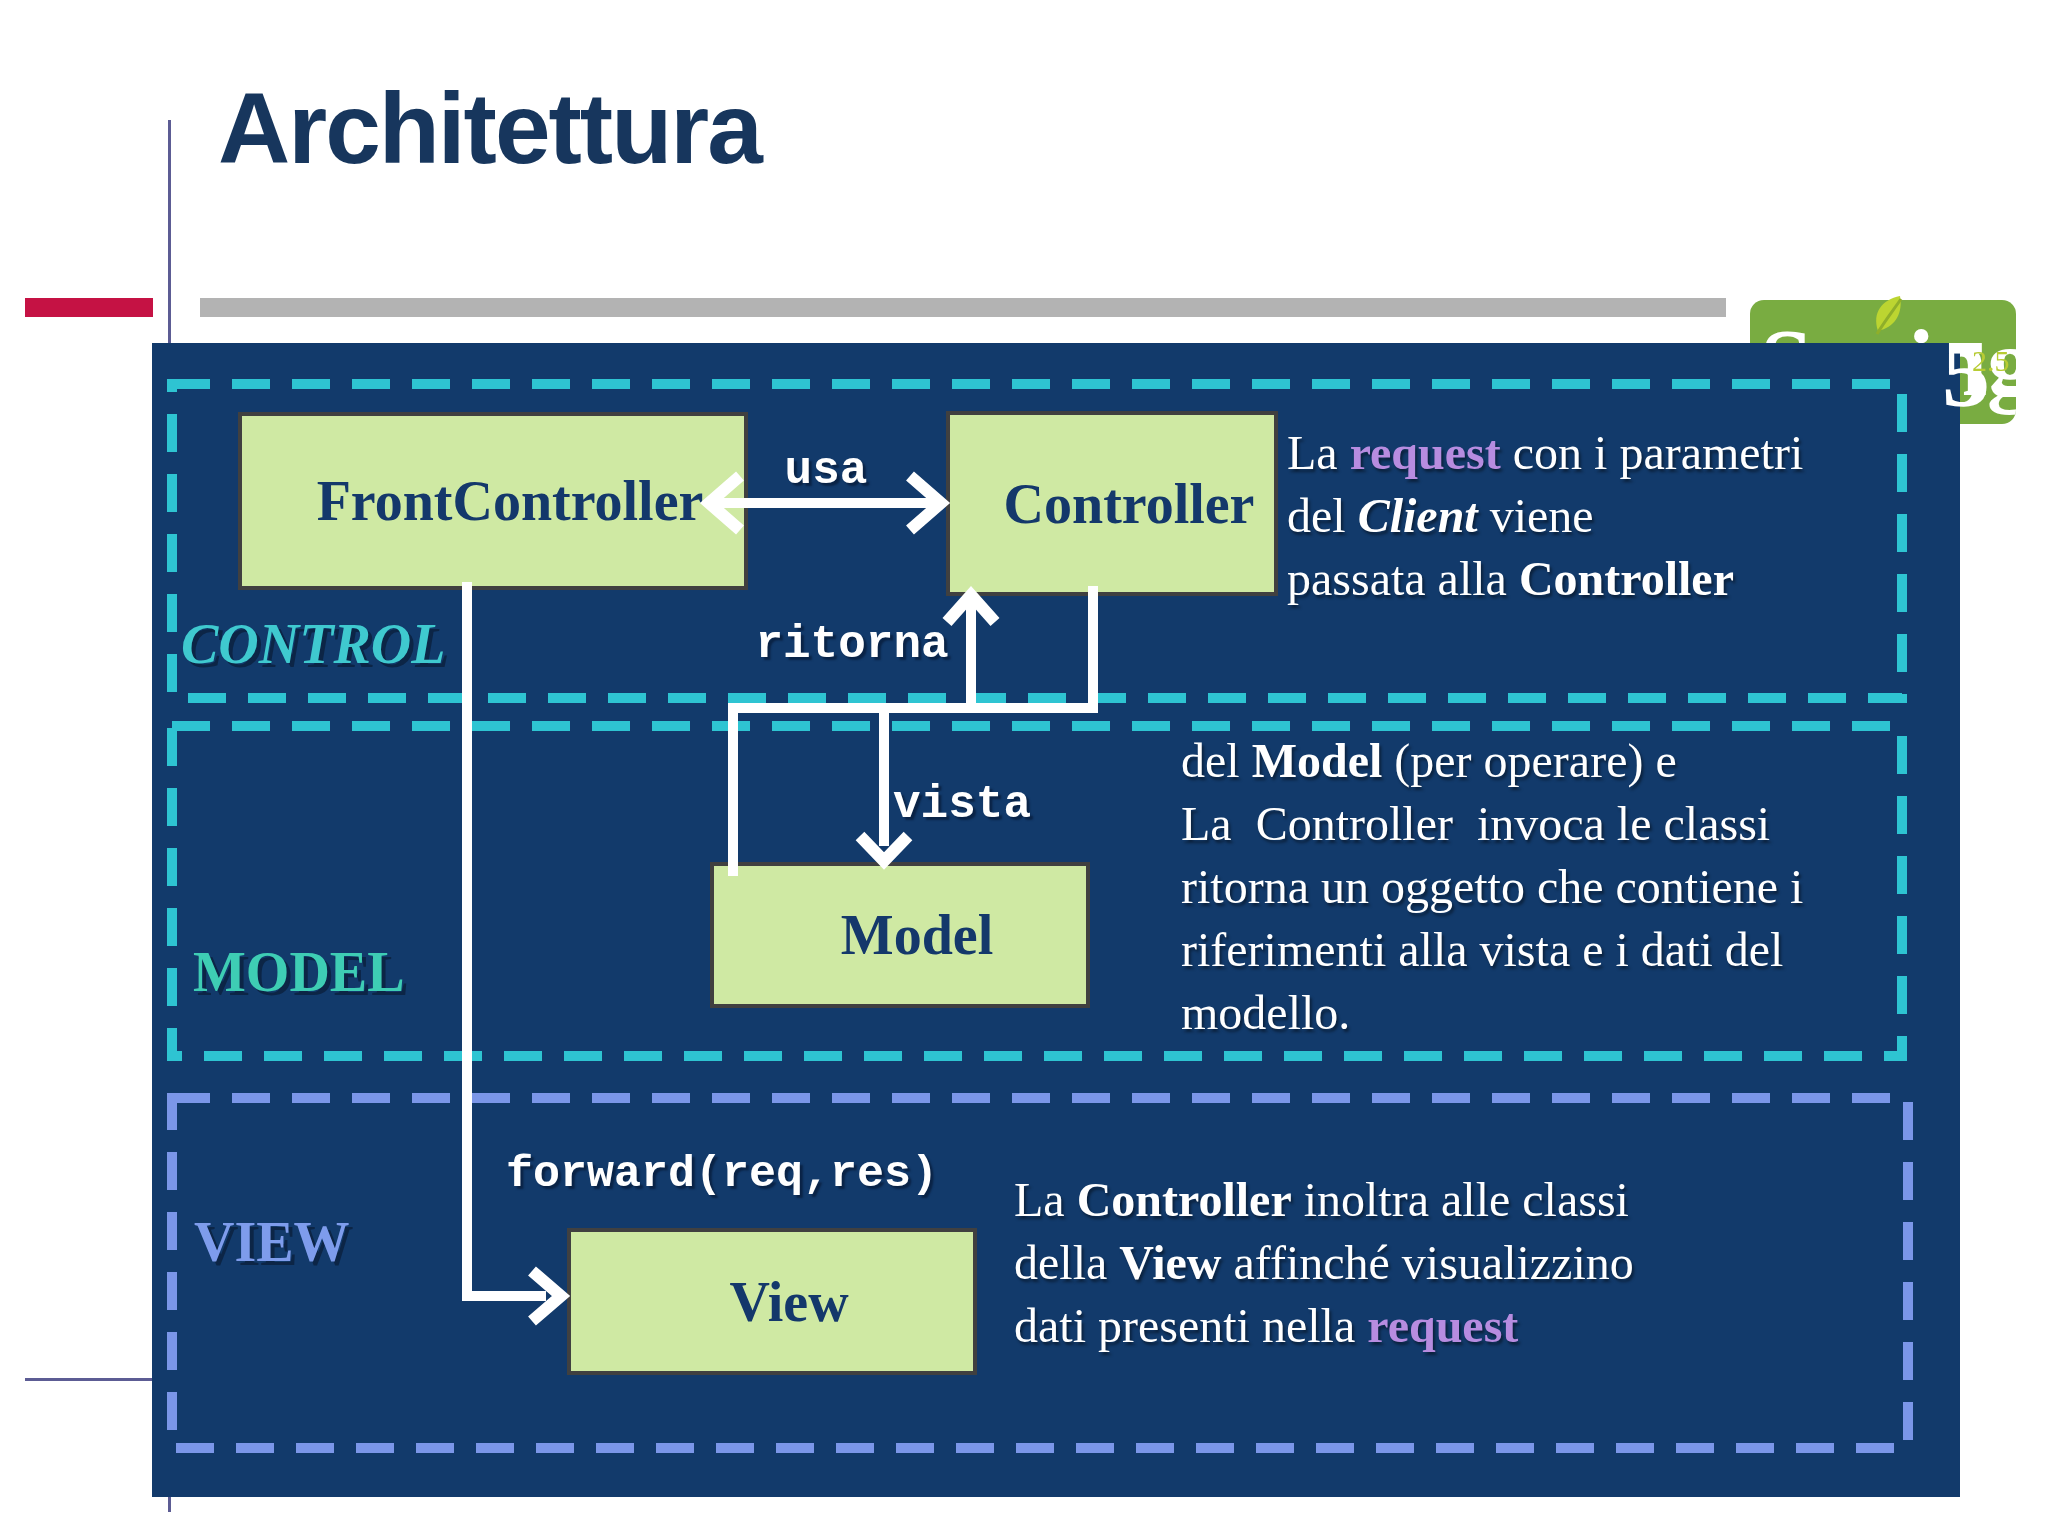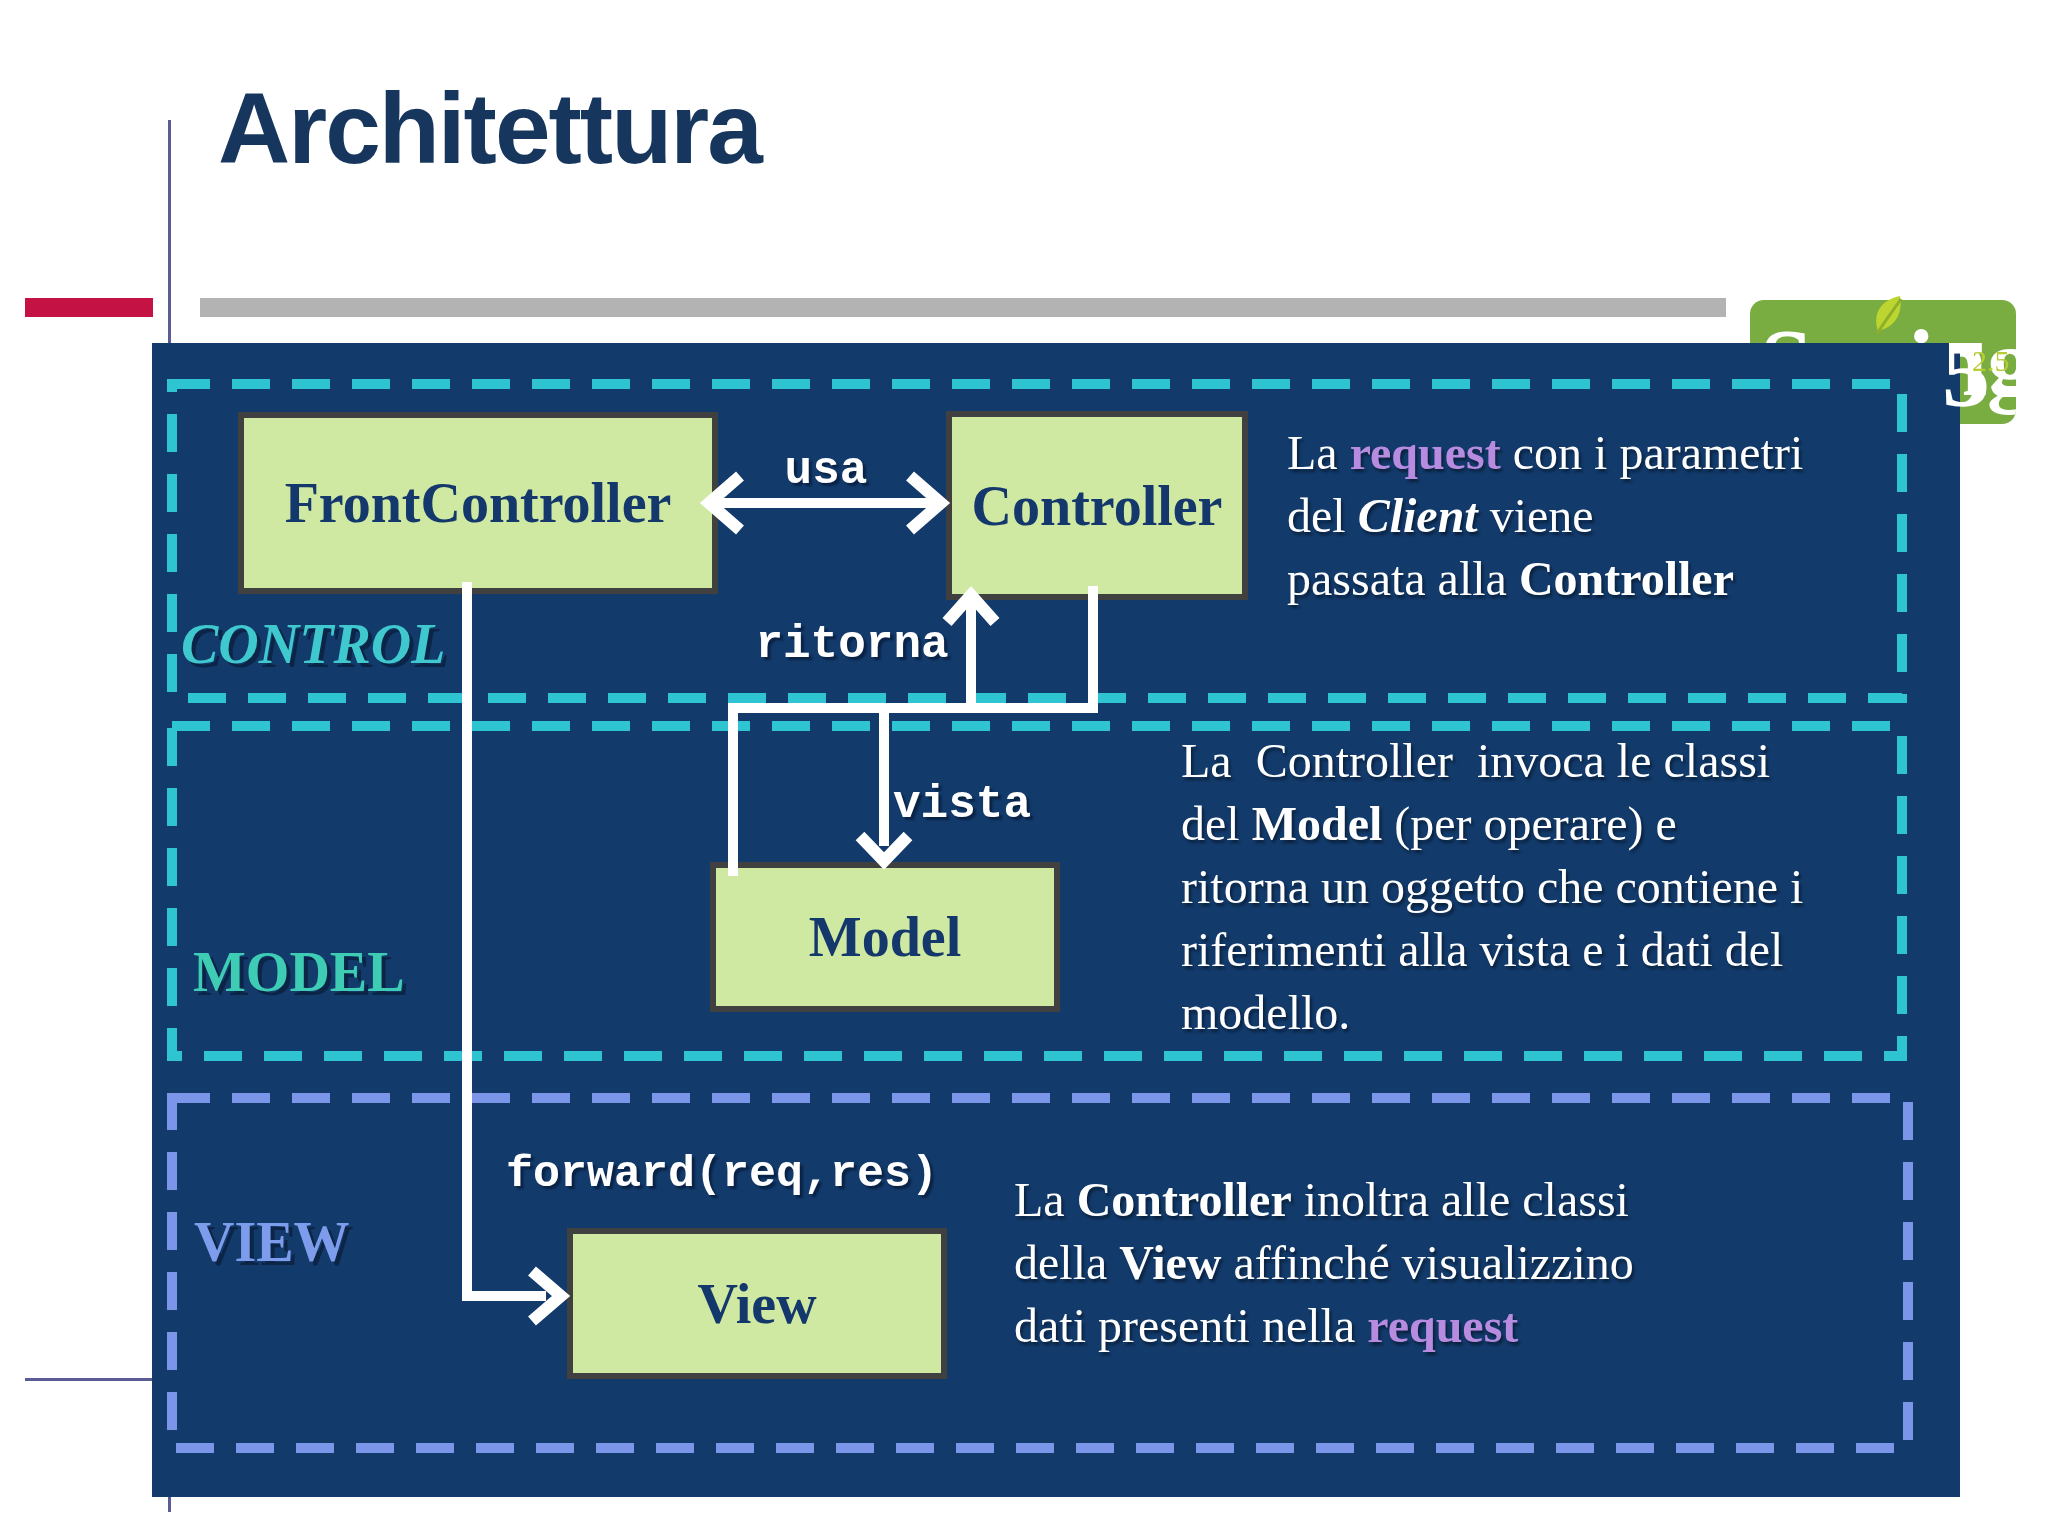--- a/index.html
+++ b/index.html
@@ -17,22 +17,22 @@
         border-radius:14px;z-index:1;overflow:hidden;}
   .logo-brand{position:absolute;left:10px;top:16px;font:bold 95px/1.0 "Liberation Serif",serif;color:#ffffff;}
   .logo-five{position:absolute;left:1942px;top:326px;font:bold 96px/1.0 "Liberation Serif",serif;color:#ffffff;z-index:5;}
   .logo-version{position:absolute;left:1972px;top:346px;font:30px/1.0 "Liberation Serif",serif;color:#b8cc33;z-index:6;}
   
   .panel{position:absolute;left:152px;top:343px;width:1808px;height:1154px;background:#123a6b;z-index:2;}
   
   .diagram{position:absolute;left:0;top:0;width:2048px;height:1536px;z-index:6;pointer-events:none;}
   
   .dbox{position:absolute;display:flex;align-items:center;justify-content:center;z-index:5;
-        background:#cfe9a3;border:6px solid #404040;color:#14386b;
-        font:bold 56px/1.0 "Liberation Serif",serif;}
+        background:#cfe9a3;border:4px solid #404040;color:#14386b;
+        font:bold 56px/1.0 "Liberation Serif",serif;padding-left:34px;}
   .box-fc{left:238px;top:412px;width:468px;height:170px;}
   .box-ctrl{left:946px;top:411px;width:290px;height:177px;}
   .box-model{left:710px;top:862px;width:338px;height:138px;}
   .box-view{left:567px;top:1228px;width:368px;height:139px;}
   
   .sec-label{position:absolute;z-index:5;font:bold 56px/1.0 "Liberation Serif",serif;
              text-shadow:4px 4px 0 #0c2546;}
   .lbl-control{left:181px;top:616px;color:#3fc9cf;font-style:italic;}
   .lbl-model{left:193px;top:944px;color:#3ecdb4;}
   .lbl-view{left:194px;top:1214px;color:#7e9cec;}
@@ -96,22 +96,22 @@
   <span class="code-label lbl-ritorna">ritorna</span>
   <span class="code-label lbl-invoca">vista</span>
   <span class="code-label lbl-forward">forward(req,res)</span>
 
   <div class="note note-control">
       <div><span class="seg-n">La </span><span class="seg-p">request</span><span class="seg-n"> con i parametri</span></div>
       <div><span class="seg-n">del </span><span class="seg-bi">Client</span><span class="seg-n"> viene</span></div>
       <div><span class="seg-n">passata alla </span><span class="seg-b">Controller</span></div>
     </div>
   <div class="note note-model">
+      <div><span class="seg-n">del </span><span class="seg-b">Model</span><span class="seg-n"> (per operare) e</span></div>
       <div><span class="seg-n">La  Controller  invoca le classi</span></div>
-      <div><span class="seg-n">del </span><span class="seg-b">Model</span><span class="seg-n"> (per operare) e</span></div>
       <div><span class="seg-n">ritorna un oggetto che contiene i</span></div>
       <div><span class="seg-n">riferimenti alla vista e i dati del</span></div>
       <div><span class="seg-n">modello.</span></div>
     </div>
   <div class="note note-view">
       <div><span class="seg-n">La </span><span class="seg-b">Controller</span><span class="seg-n"> inoltra alle classi</span></div>
       <div><span class="seg-n">della </span><span class="seg-b">View</span><span class="seg-n"> affinché visualizzino</span></div>
       <div><span class="seg-n">dati presenti nella </span><span class="seg-p">request</span></div>
     </div>
 

